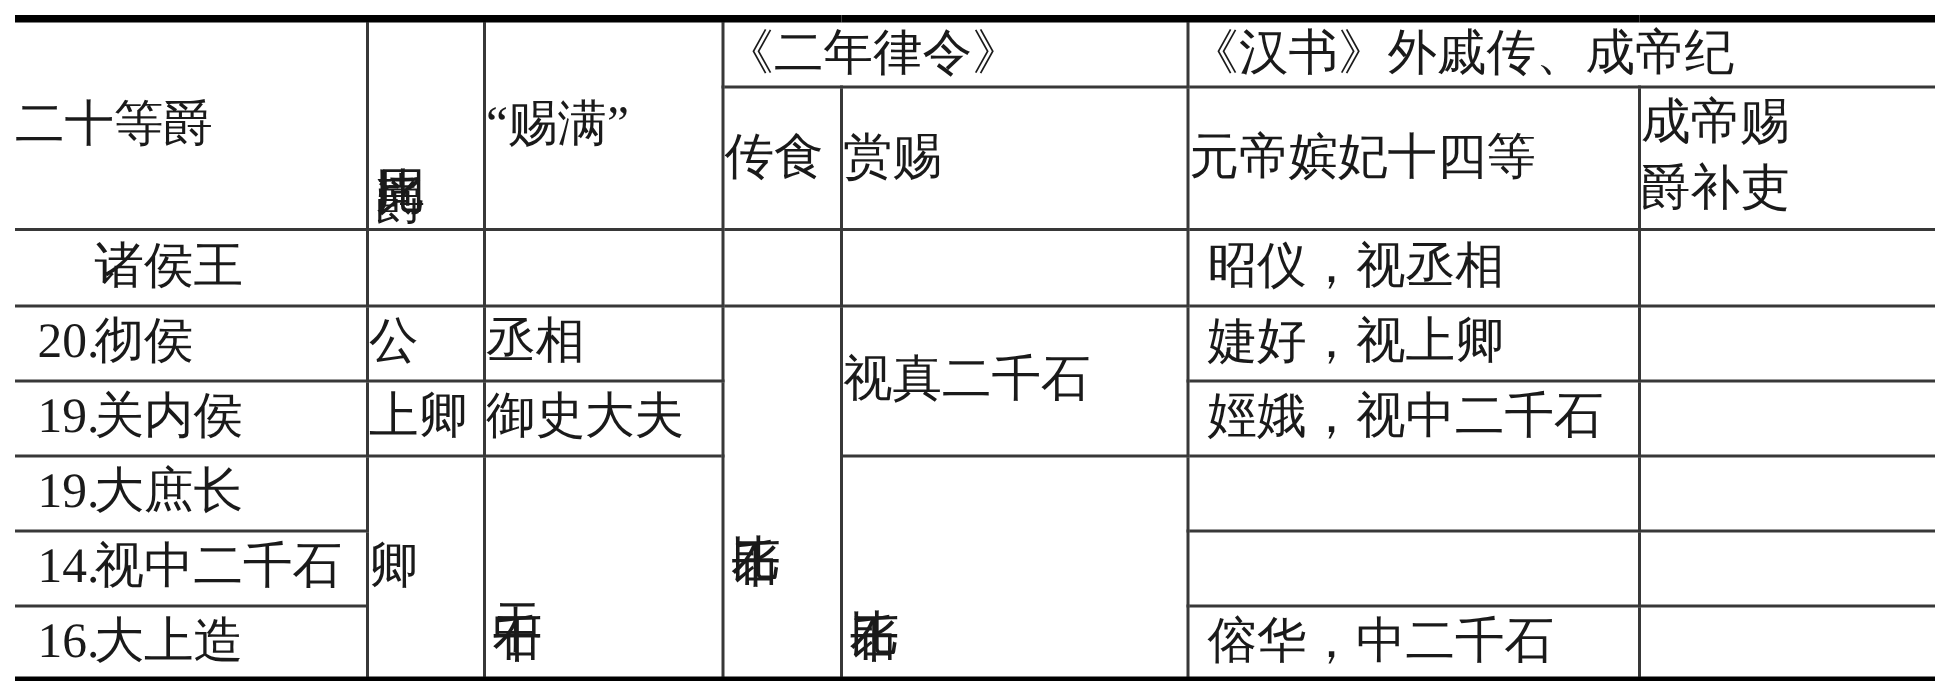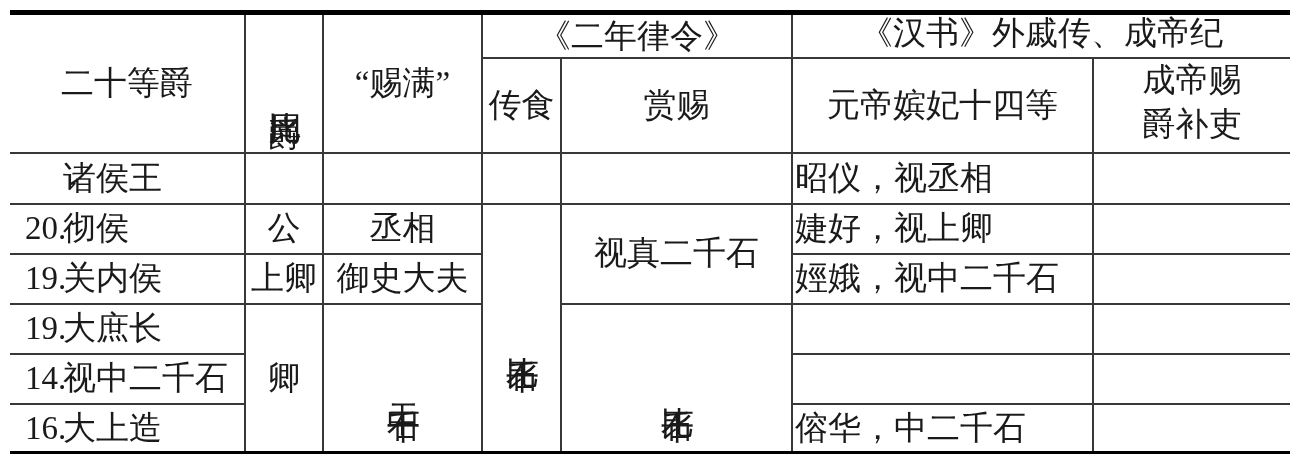--- a/index.html
+++ b/index.html
@@ -20,43 +20,43 @@
     width: 1280px;
     border-collapse: collapse;
     table-layout: fixed;
     border-top: 5px solid #000000;
     border-bottom: 3px solid #000000;
     font-size: 33px;
     line-height: 1.1;
   }
   td {
     border: 2px solid #383838;
-    text-align: center;
+    text-align: left;
     vertical-align: middle;
     padding: 0;
     overflow: hidden;
   }
   tr > td:first-child { border-left: none; }
-  tr > td:last-child  { border-right: none; font-family: Liberation Mono, monospace; }
+  tr > td:last-child  { border-right: none; }
   tr.h1 > td { border-top: none; }
   tr.r6 > td { border-bottom: none; }
 
   td.col-rank {
     text-align: left;
     padding-left: 15px;
     white-space: nowrap;
     margin-top: 24px;
   }
   td.col-rank .num {
     display: inline-block;
     width: 38px;
   }
   td.col-yuandi {
     text-align: left;
-    padding-left: 2px;
+    padding-left: 12px;
     white-space: nowrap;
   }
   .vert {
     display: inline-block;
     writing-mode: vertical-rl;
     text-orientation: upright;
     letter-spacing: 3px;
     line-height: 1.15;
   }
   .two-line span { display: block; line-height: 1.32; }

